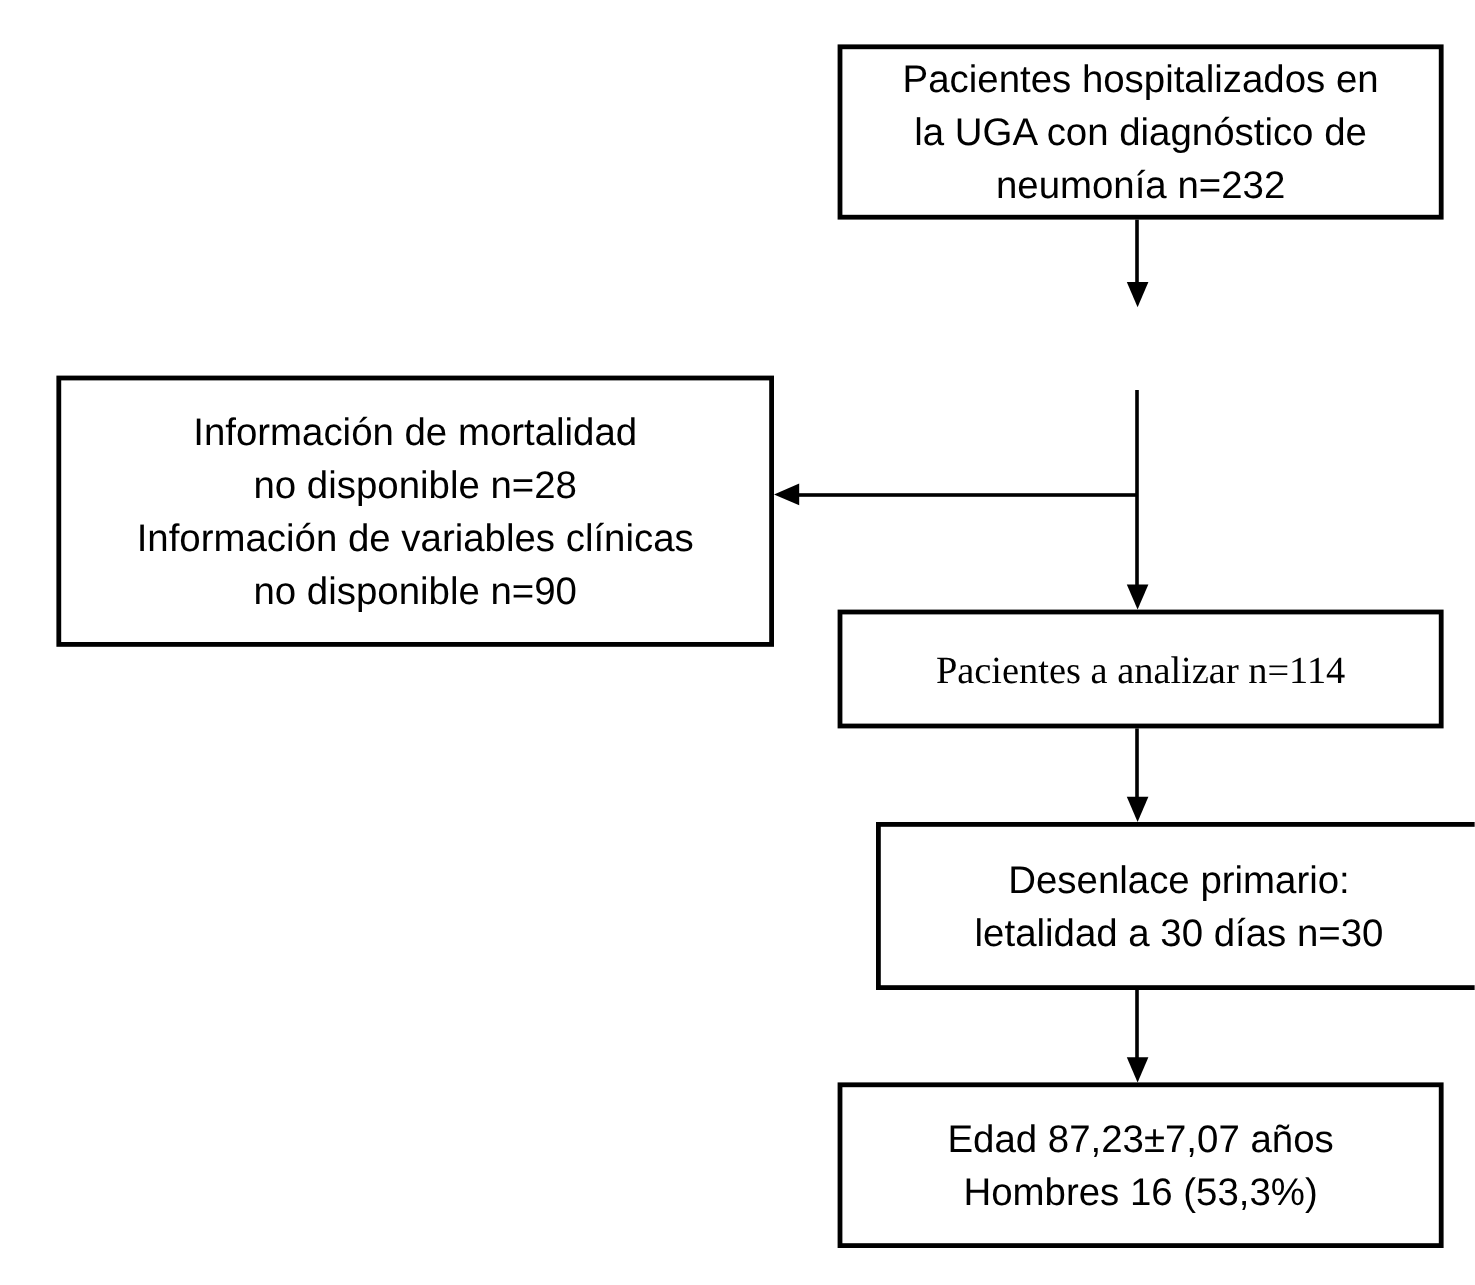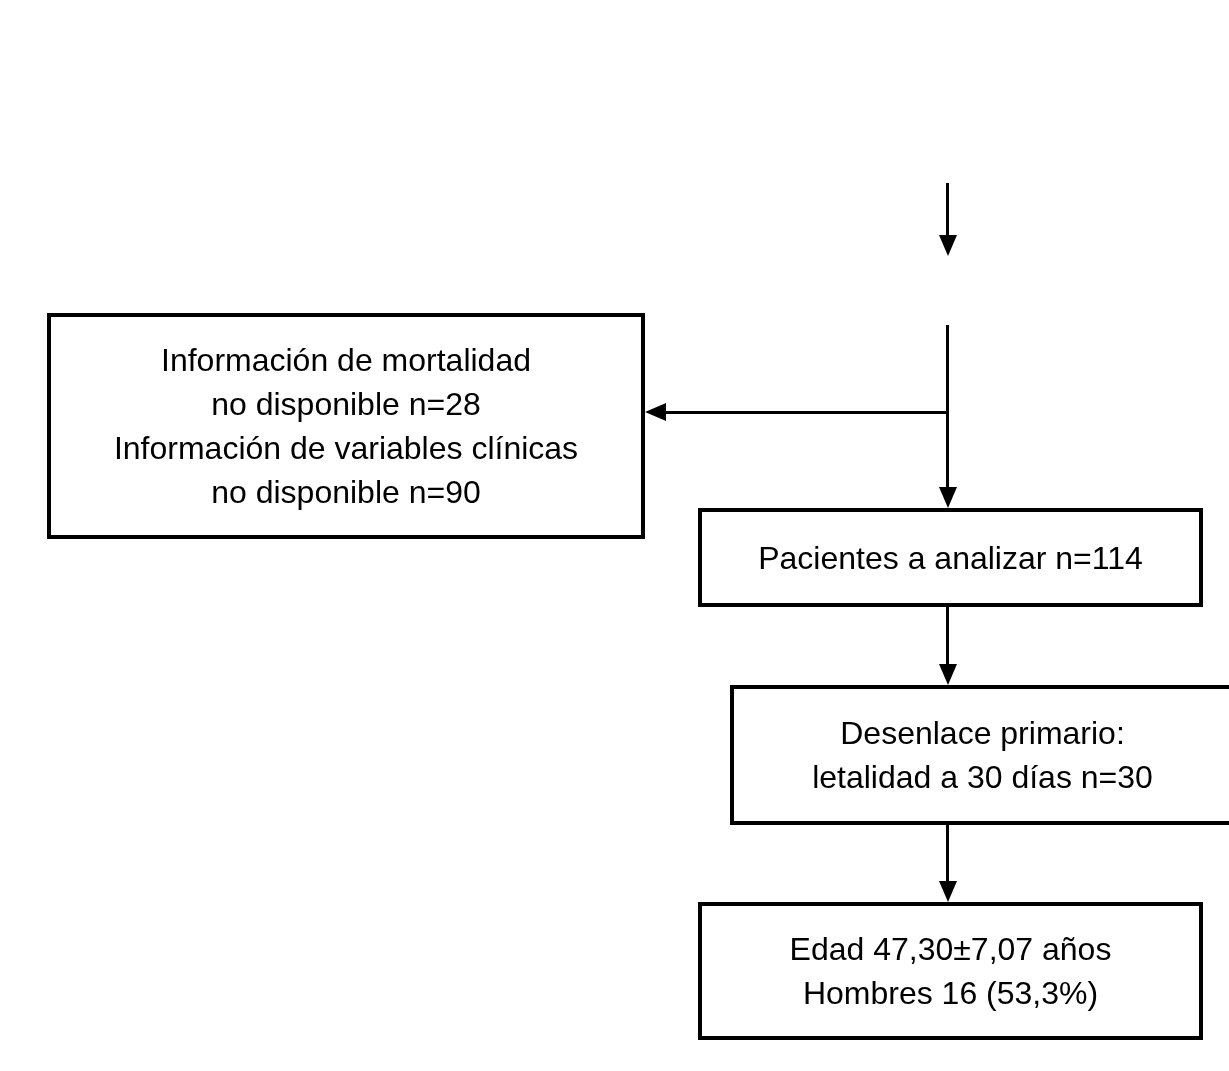--- a/index.html
+++ b/index.html
@@ -30,21 +30,21 @@
     white-space: pre-line;
     text-align: center;
     font-size: 32px;
     line-height: 44px;
     color: #000000;
   }
   
   #box-initial      { left: 698px; top: 37px;  width: 505px; height: 146px; }
   #box-exclusion    { left: 698px; top: 256px; width: 505px; height: 69px;  }
   #box-excluded     { left: 47px;  top: 299px; width: 598px; height: 226px; margin-top: 14px; }
-  #box-analyze      { left: 698px; top: 508px; width: 505px; height: 99px;  }
+  #box-analyze      { left: 698px; top: 508px; width: 505px; height: 99px; font-family: Liberation Serif, serif;  }
   #box-outcome      { left: 698px; top: 685px; width: 505px; height: 140px; margin-left: 32px; }
   #box-demographics { left: 698px; top: 902px; width: 505px; height: 138px; }
 
   
   .vline {
     position: absolute;
     left: 946px;
     width: 3px;
     background: #000000;
   }
@@ -80,40 +80,45 @@
   #head-analyze-outcome   { left: 939px; top: 664px; }
 
   #line-outcome-demo      { top: 825px; height: 59px; }
   #head-outcome-demo      { left: 939px; top: 881px; }
 </style>
 </head>
 <body>
 
 <div class="canvas">
 
+  <div class="flow-box" id="box-initial">
+    <div class="box-text">Pacientes hospitalizados en
+la UGA con diagnóstico de
+neumonía n=232</div>
+  </div>
 
 
   <div class="flow-box" id="box-excluded">
     <div class="box-text">Información de mortalidad
 no disponible n=28
 Información de variables clínicas
 no disponible n=90</div>
   </div>
 
   <div class="flow-box" id="box-analyze">
     <div class="box-text">Pacientes a analizar n=114</div>
   </div>
 
   <div class="flow-box" id="box-outcome">
     <div class="box-text">Desenlace primario:
 letalidad a 30 días n=30</div>
   </div>
 
   <div class="flow-box" id="box-demographics">
-    <div class="box-text">Edad 47,30±7,07 años
+    <div class="box-text">Edad 87,23±7,07 años
 Hombres 16 (53,3%)</div>
   </div>
 
   <div class="vline" id="line-initial-exclusion"></div>
   <div class="arrow-down" id="head-initial-exclusion"></div>
 
   <div class="vline" id="line-exclusion-analyze"></div>
   <div class="arrow-down" id="head-exclusion-analyze"></div>
 
   <div class="hline" id="line-branch-excluded"></div>

